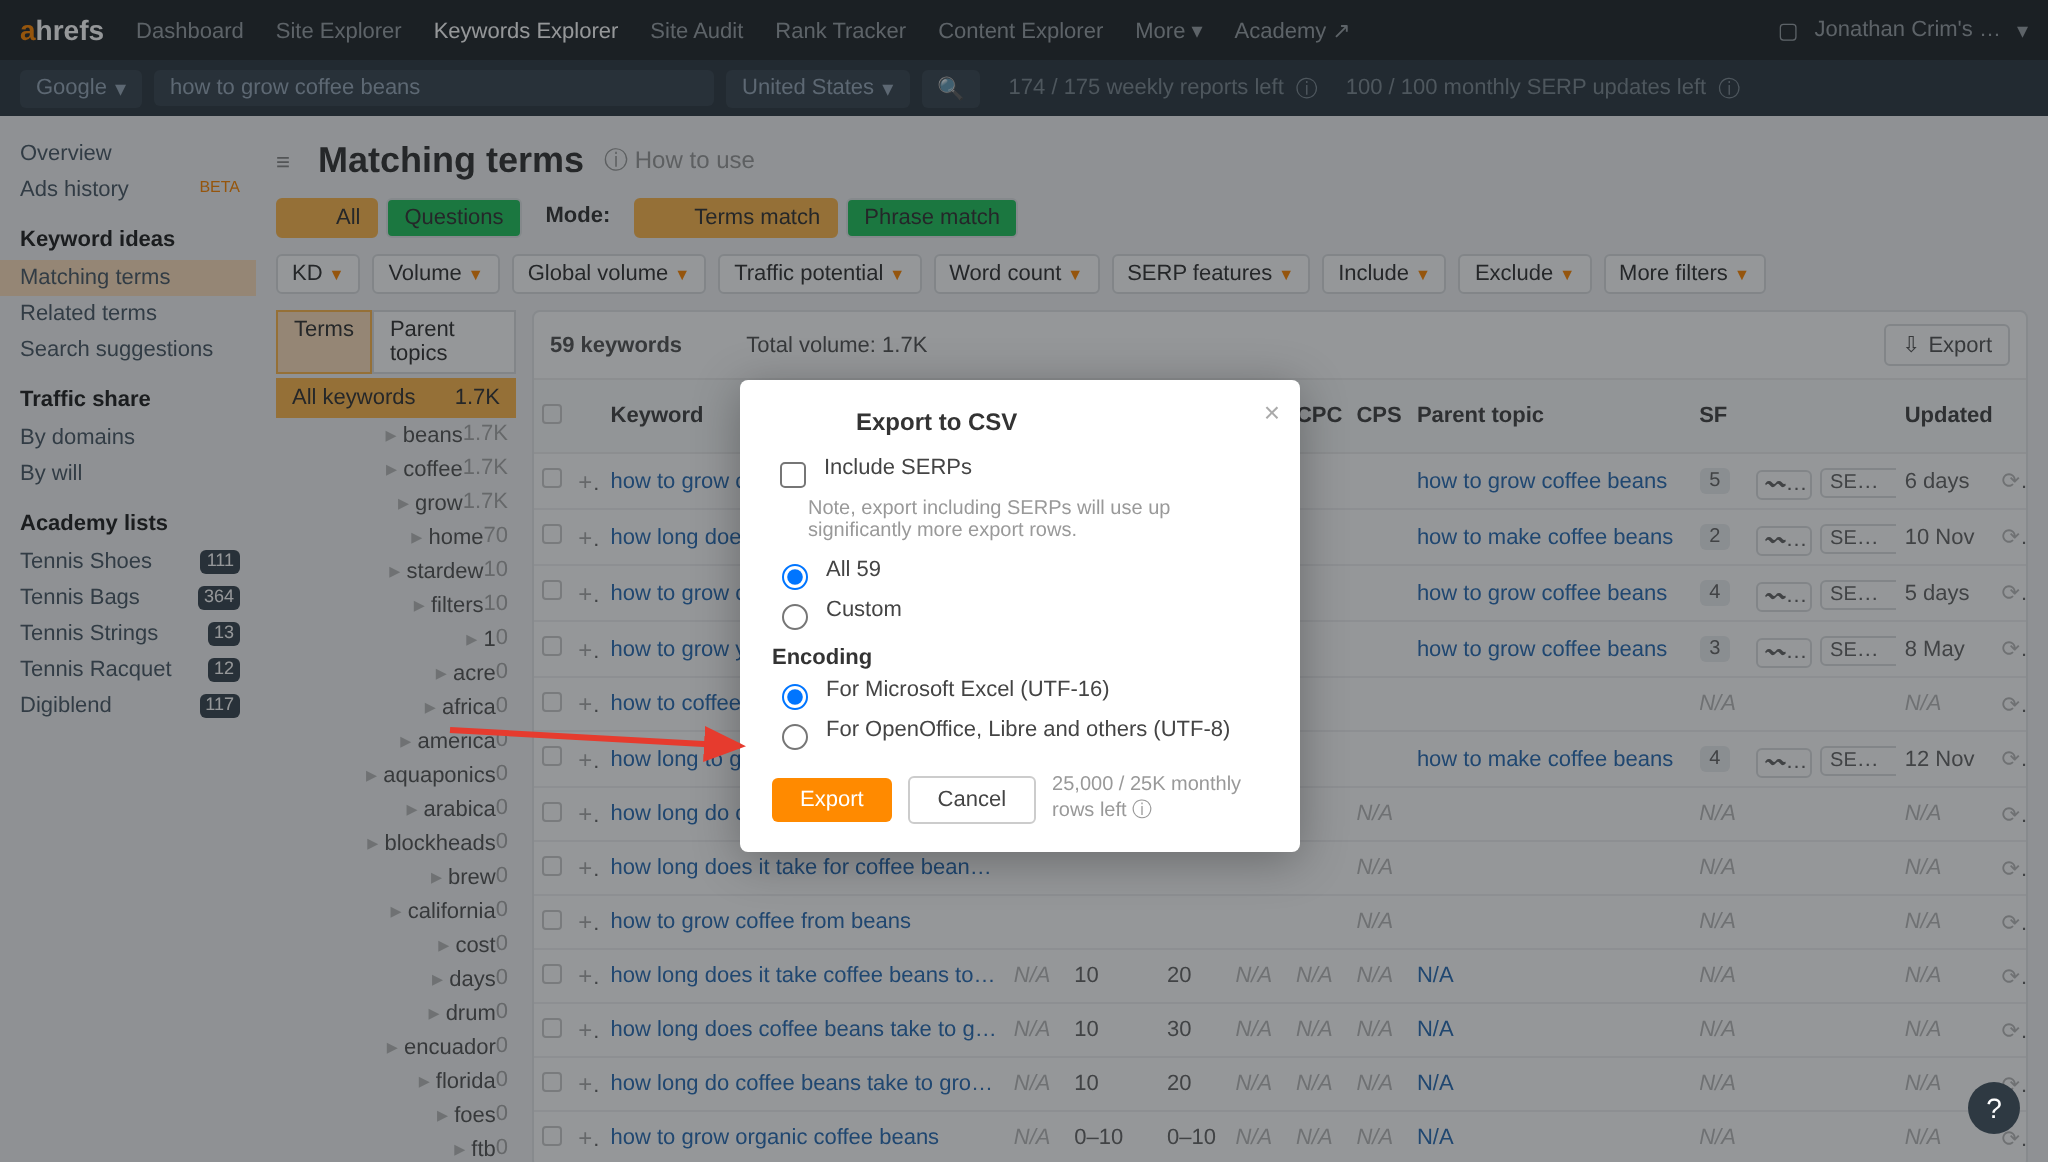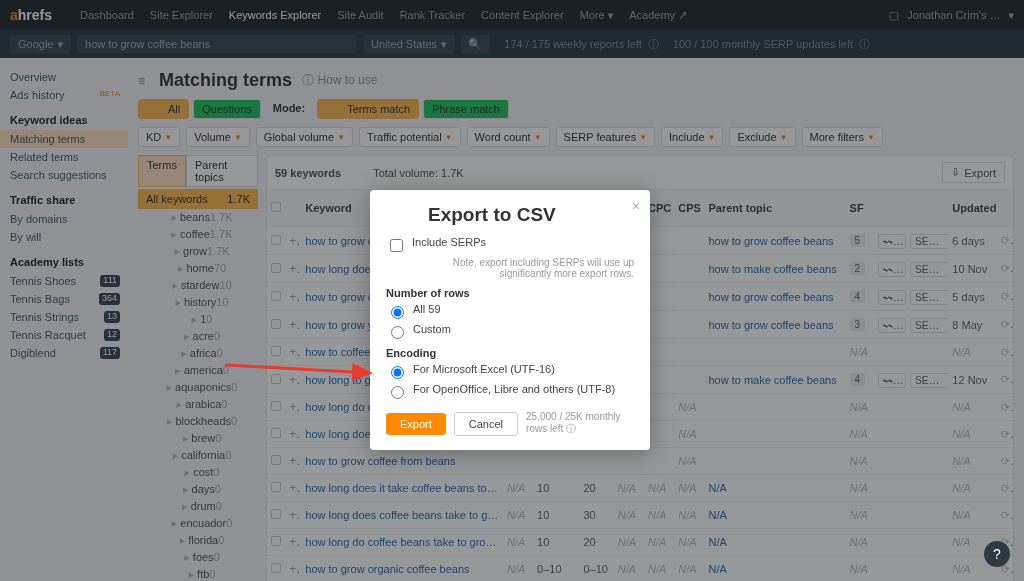--- a/index.html
+++ b/index.html
@@ -1,18 +1,18 @@
 <!DOCTYPE html>
 <html><head>
 <meta charset="utf-8">
 <style>
   * { box-sizing: border-box; }
   body { margin:0; font-family: -apple-system, Helvetica Neue, Arial, sans-serif; font-size:12px; color:#333; background:#f4f5f6; width:1024px; height:581px; overflow:hidden; position:relative; }
   .top-nav { height:30px; background:#22272b; color:#9aa1a6; display:flex; align-items:center; padding:0 10px; font-size:11px; }
-  .brand { color:#fff; font-weight:bold; margin-right:20px; font-size:14px;}
+  .brand { color:#fff; font-weight:bold; margin-right:8px; font-size:14px;}
   .brand b { color:#ff8800;}
   .nav-item { margin:0 8px; cursor:pointer; }
   .nav-item.active { color:#fff;text-align:center; }
   .nav-right { margin-left:auto; display:flex; align-items:center; gap:8px;}
   .filter-bar { height:28px; background:#2e3942; color:#9ab; display:flex; align-items:center; padding:0 10px; font-size:11px; gap:6px;}
   .fb-box { background:#3a4650; border-radius:3px; padding:3px 8px; display:flex; align-items:center; gap:4px;}
   .fb-long { flex: 0 0 280px;}
   .layout { display:flex; height:523px;}
   .left-col { width:128px; padding:10px 0 10px 10px; font-size:11px; color:#4b5a67;}
   .left-col .sec-head { font-weight:bold; color:#222; margin:10px 0 4px;}
@@ -30,41 +30,41 @@
   .filters-row { display:flex; flex-wrap:wrap; gap:6px; margin-bottom:8px;}
   .fbtn { border:1px solid #dcdfe1; border-radius:3px; background:#fff; padding:3px 7px; font-size:11px; cursor:pointer; display:flex; align-items:center; gap:3px;}
   .fbtn .car { font-size:8px; color:#f80;}
   .content-row { display:flex; gap:8px;}
   .kw-panel { width:120px;}
   .kw-tabs { display:flex;}
   .kw-tab { border:1px solid #dcdfe1; padding:3px 8px; font-size:11px; cursor:pointer; background:#fff;}
   .kw-tab.sel { background:#ffe1bd; border-color:#ffb84d;}
   .kw-all { background:#ffb84d; padding:4px 8px; font-size:11px; display:flex; justify-content:space-between; margin-top:2px;}
   .kw-list { max-height:420px; overflow:auto;}
-  .kw-item { display:flex; justify-content:center; padding:2px 4px 2px 12px; font-size:11px; color:#555;}
+  .kw-item { display:flex; justify-content:flex-end; padding:2px 4px 2px 12px; font-size:11px; color:#555;}
   .kw-item .ind::before{content:"▸ "; color:#bbb;}
   .table-area { flex:1; background:#fff; border:1px solid #e5e7e9; border-radius:4px; overflow:hidden; display:flex; flex-direction:column;}
   .tbl-head-row { display:flex; align-items:center; padding:6px 8px; font-size:11px; color:#555; border-bottom:1px solid #eee;gap:13px;}
   .exp-btn { margin-left:auto; border:1px solid #dcdfe1; border-radius:3px; background:#fff; padding:3px 8px; font-size:11px; cursor:pointer; display:flex; gap:4px; align-items:center;}
   table { width:100%; border-collapse:collapse; font-size:11px; table-layout:fixed;}
   thead th { text-align:left; font-weight:600; color:#444; padding:6px 4px; border-bottom:1px solid #eee; background:#fafbfb;}
   tbody td { padding:6px 4px; border-bottom:1px solid #f0f1f2; color:#666; white-space:nowrap; overflow:hidden; text-overflow:ellipsis;}
   .kwcell { color:#2a6db5; }
   .na { color:#bbb; font-style:italic;}
   .sf-badge { background:#eceef0; border-radius:3px; padding:1px 5px; font-size:10px; display:inline-block;}
   .act-btn { border:1px solid #dcdfe1; border-radius:3px; padding:1px 4px; font-size:10px; background:#fff;}
   .plus { color:#aaa; margin-right:4px; font-size:12px;}
   .checkbox { width:10px; height:10px; border:1px solid #ccc; display:inline-block; border-radius:2px;}
   
   .overlay { position:absolute; inset:0; background:rgba(20,24,28,0.45);}
   .modal { position:absolute; left:370px; top:190px; width:280px; background:#fff; border-radius:4px; box-shadow:0 4px 24px rgba(0,0,0,0.3); padding:14px 16px 14px 16px;}
-  .modal h3 { margin:0 0 10px; font-size:19px; font-weight:600;padding-left:42px;}
+  .modal h3 { margin:0 0 10px; font-size:12px; font-weight:600;padding-left:42px;}
   .modal .close { position:absolute; right:10px; top:8px; color:#aaa; cursor:pointer; font-size:14px;}
   .modal label { display:flex; align-items:flex-start; gap:6px; font-size:11px; margin:4px 0; color:#444;}
-  .modal .note { font-size:10px; color:#999; margin-left:18px; margin-top:-2px; margin-bottom:8px;text-align:right;}
+  .modal .note { font-size:10px; color:#999; margin-left:18px; margin-top:-2px; margin-bottom:8px;}
   .modal .sec { font-size:11px; font-weight:600; margin:8px 0 4px;}
   .modal .btns { display:flex; align-items:center; gap:8px; margin-top:12px;}
   .btn-exp { background:#ff8a00; color:#fff; border:none; border-radius:3px; padding:5px 14px; font-size:11px; cursor:pointer;}
   .btn-cnl { background:#fff; color:#444; border:1px solid #ccc; border-radius:3px; padding:5px 14px; font-size:11px; cursor:pointer;}
   .rows-left { font-size:10px; color:#999;}
   .arrow { position:absolute; left:220px; top:345px; width:160px; height:40px; pointer-events:none;}
   .help-fab { position:absolute; right:14px; bottom:14px; width:26px; height:26px; border-radius:50%; background:#2e3942; color:#fff; display:flex; align-items:center; justify-content:center; font-size:14px;}
   .refresh {color:#bbb;}
 </style>
 </head>
@@ -182,21 +182,21 @@
             </div>
             <div class="kw-item">
               <span class="ind">home</span>
               <span style="color:#aaa">70</span>
             </div>
             <div class="kw-item">
               <span class="ind">stardew</span>
               <span style="color:#aaa">10</span>
             </div>
             <div class="kw-item">
-              <span class="ind">history</span>
+              <span class="ind">filters</span>
               <span style="color:#aaa">10</span>
             </div>
             <div class="kw-item">
               <span class="ind">1</span>
               <span style="color:#aaa">0</span>
             </div>
             <div class="kw-item">
               <span class="ind">acre</span>
               <span style="color:#aaa">0</span>
             </div>
@@ -536,21 +536,20 @@
 
 <div class="overlay"></div>
 <div class="modal">
   <span class="close">×</span>
   <h3>Export to CSV</h3>
   <label>
       <input type="checkbox" style=""> 
       <span>Include SERPs</span>
     </label>
   <div class="note">Note, export including SERPs will use up significantly more export rows.</div>
-  <div class="sec">Number of rows</div>
   <label>
       <input type="radio" name="r" checked="" style=""> 
       <span>All 59</span>
     </label>
   <label>
       <input type="radio" name="r" style=""> 
       <span>Custom</span>
     </label>
   <div class="sec">Encoding</div>
   <label>

